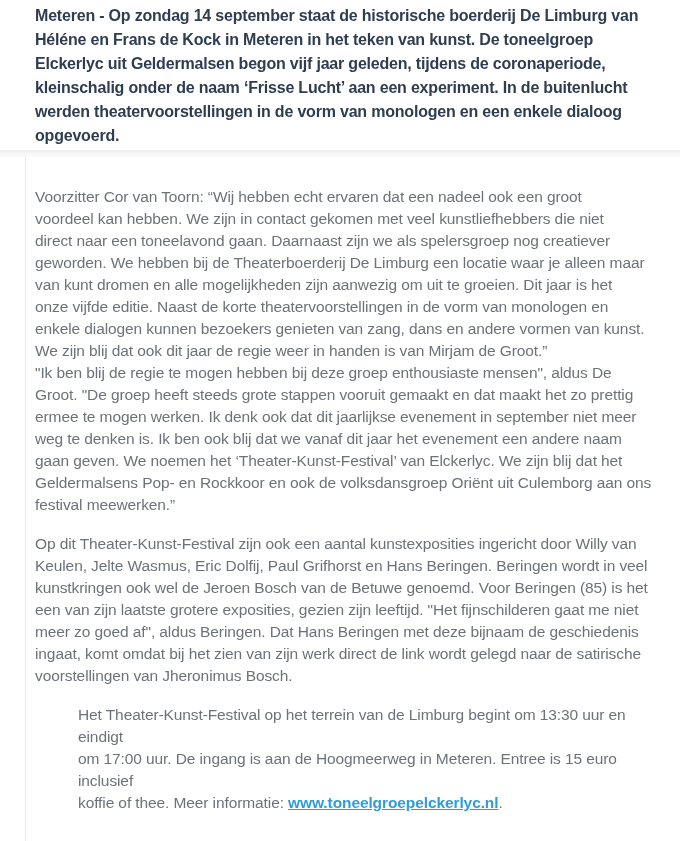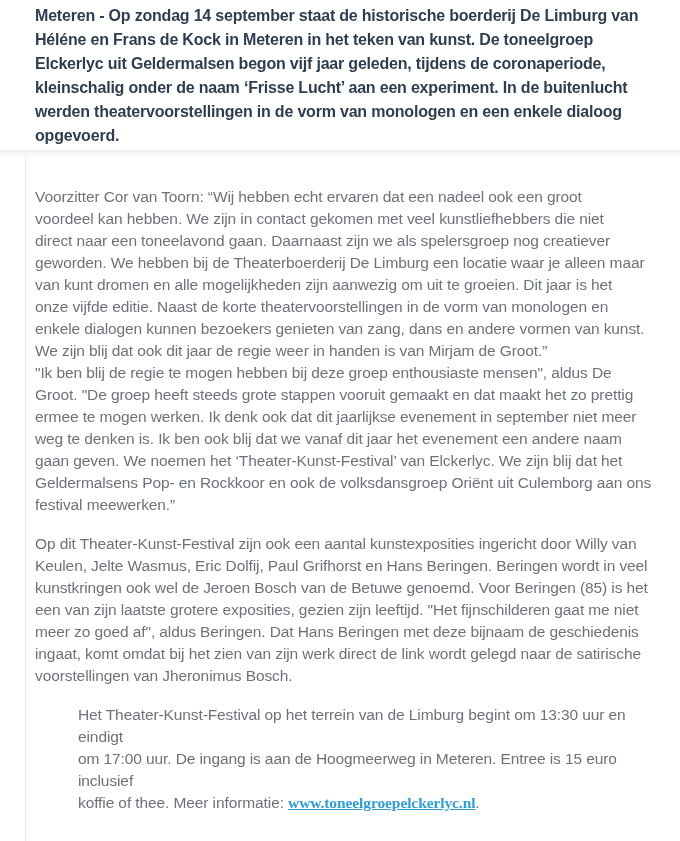--- a/index.html
+++ b/index.html
@@ -57,21 +57,20 @@
   .content p {
     margin: 0 0 17px 0;
     white-space: pre-line;
   }
   .content p:last-child { margin-bottom: 0; margin-left: 43px; }
   a.site-link {
     color: var(--link, #2f9ed4);
     font-weight: 700;
     text-decoration: underline;
     cursor: pointer;
-    font-family: Liberation Serif, serif;
   }
 </style>
 </head>
 <body>
 
 <div class="page">
 
   <div class="intro">Meteren - Op zondag 14 september staat de historische boerderij De Limburg van
 Héléne en Frans de Kock in Meteren in het teken van kunst. De toneelgroep
 Elckerlyc uit Geldermalsen begon vijf jaar geleden, tijdens de coronaperiode,

